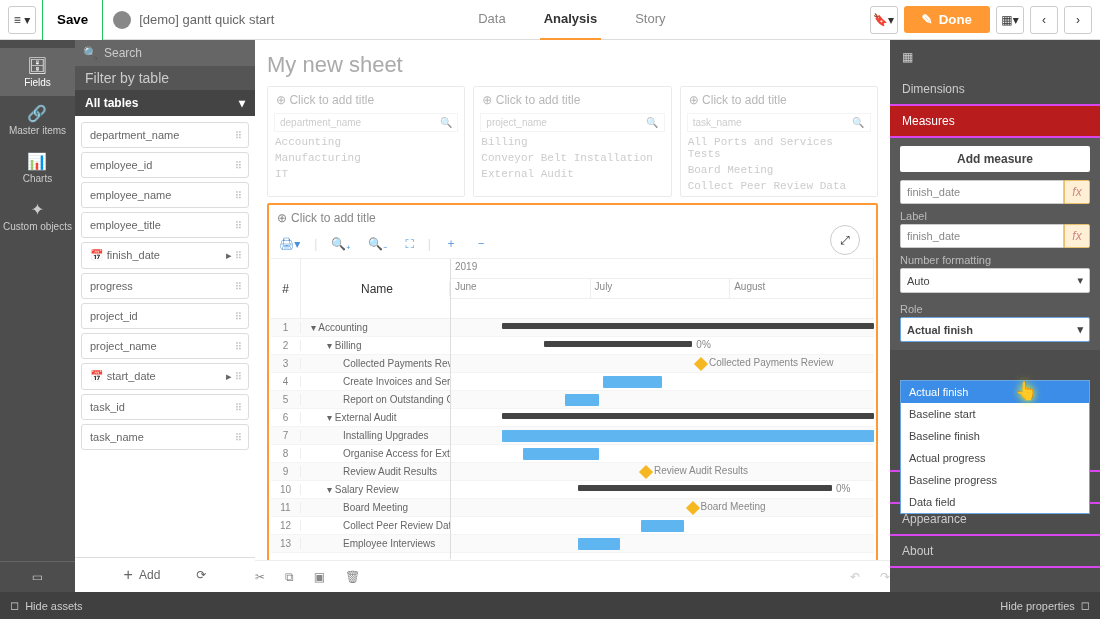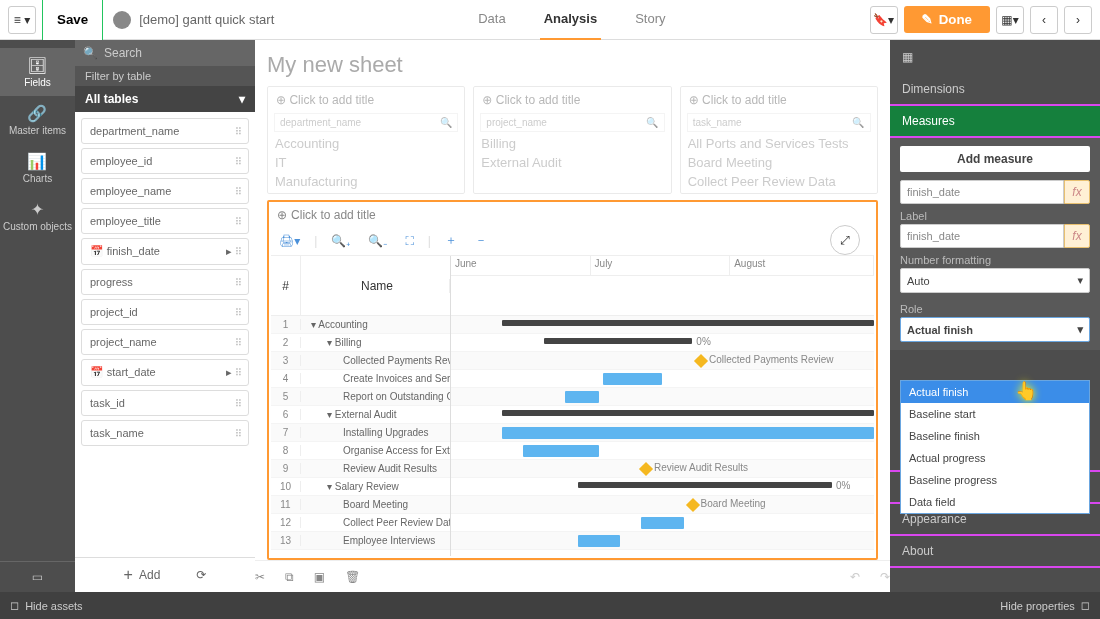--- a/index.html
+++ b/index.html
@@ -25,35 +25,35 @@
 .left-rail { width:75px; background:#4d4d4d; color:#ccc; display:flex; flex-direction:column; align-items:center; padding-top:8px; }
 .rail-item { width:100%; padding:8px 0; text-align:center; font-size:10px; cursor:pointer; }
 .rail-item.active { background:#666; color:#fff; }
 .rail-icon { font-size:16px; margin-bottom:2px; }
 .rail-spacer { flex:1; }
 .rail-bottom { width:100%; padding:8px 0; text-align:center; border-top:1px solid #666; cursor:pointer; }
 
 
 .fields-panel { width:180px; background:#595959; display:flex; flex-direction:column; }
 .search-bar { background:#666; padding:6px 8px; display:flex; align-items:center; color:#ccc; }
-.filter-label { background:#555; color:#ccc; padding:4px 10px; font-size:11px; }
+.filter-label { background:#555; color:#ccc; padding:4px 10px; font-size:14px; }
 .table-select { background:#444; color:#fff; padding:6px 10px; display:flex; justify-content:space-between; align-items:center; font-weight:bold; cursor:pointer; }
 .field-list { flex:1; overflow-y:auto; background:#fff; padding:2px 6px; }
 .field-item { background:#fff; border:1px solid #ddd; border-radius:3px; padding:6px 8px; margin:4px 0; color:#666; font-size:11px; display:flex; align-items:center; justify-content:space-between; cursor:pointer; }
 .field-drag { color:#bbb; font-size:10px; letter-spacing:-2px; }
 .field-add { background:#fff; border-top:1px solid #ddd; padding:8px; display:flex; align-items:center; justify-content:center; gap:6px; color:#666; cursor:pointer; }
 
 
 .canvas { flex:1; background:#fff; padding:12px; overflow:hidden; position:relative; }
 .sheet-title { font-size:22px; color:#aaa; margin-bottom:8px; }
 .card-row { display:flex; gap:8px; margin-bottom:6px; }
 .card { flex:1; border:1px solid #ddd; border-radius:2px; padding:2px; opacity:0.6; }
 .card-title { padding:4px 6px; color:#888; font-size:12px; display:flex; align-items:center; gap:4px; }
 .card-field { border:1px solid #eee; margin:2px 4px; padding:3px 5px; font-size:10px; color:#aaa; display:flex; justify-content:space-between; }
-.card-val { padding:2px 5px; font-size:13px; color:#aaa; }
+.card-val { padding:2px 5px; font-size:11px; color:#aaa;font-family:Liberation Mono, monospace; }
 .expand-btn { position:absolute; right:30px; top:185px; width:30px; height:30px; border:1px solid #ccc; border-radius:50%; background:#fff; display:flex; align-items:center; justify-content:center; cursor:pointer; }
 
 
 .gantt-wrap { border:2px solid #f93; border-radius:2px; padding:2px; }
 .gantt-title { padding:4px 6px; color:#888; font-size:12px; display:flex; align-items:center; gap:4px; }
 .gantt-toolbar { border-bottom:1px solid #eee; padding:4px; display:flex; align-items:center; gap:10px; }
 .gt-btn { color:#4a90d9; cursor:pointer; padding:2px 4px; }
 .gantt-body { display:flex; height:300px; overflow:hidden; }
 .gantt-left { width:180px; border-right:1px solid #ddd; }
 .gantt-right { flex:1; position:relative; overflow:hidden; }
@@ -75,21 +75,21 @@
 .bar { position:absolute; height:12px; top:3px; border-radius:1px; }
 .bar.parent { background:#444; height:6px; top:4px; }
 .bar.task { background:#5eb5f0; }
 .milestone { position:absolute; width:10px; height:10px; background:#f5b820; transform:rotate(45deg); top:4px; }
 .bar-lbl { position:absolute; font-size:10px; color:#888; top:2px; white-space:nowrap; }
 
 
 .right-panel { width:210px; background:#4d4d4d; color:#ccc; display:flex; flex-direction:column; font-size:12px; position:relative; }
 .rp-icon { padding:10px 12px; }
 .rp-section { padding:8px 12px; border-bottom:2px solid #d946ef; cursor:pointer; }
-.rp-section.active { background:#15803d; color:#fff; }
+.rp-section.active { background:#b91c1c; color:#fff; }
 .rp-body { background:#595959; padding:8px 10px; flex:0 0 auto; }
 .add-measure { background:#fff; color:#444; text-align:center; padding:6px; border-radius:2px; margin-bottom:8px; cursor:pointer; font-weight:bold; }
 .rp-input-row { display:flex; margin-bottom:6px; }
 .rp-input { flex:1; background:#fff; color:#888; padding:5px 6px; border:1px solid #ccc; border-radius:2px 0 0 2px; font-size:11px; }
 .rp-fx { width:26px; background:#fff0d5; border:1px solid #e8c070; display:flex; align-items:center; justify-content:center; font-style:italic; color:#c88; cursor:pointer; border-radius:0 2px 2px 0; }
 .rp-label { font-size:11px; color:#bbb; margin:4px 0 2px; }
 .rp-select { background:#fff; color:#444; padding:5px 6px; border:1px solid #ccc; border-radius:2px; display:flex; justify-content:space-between; align-items:center; cursor:pointer; font-size:11px; }
 .rp-select.open { border:1px solid #6aa6e0; font-weight:bold; }
 .dropdown { position:absolute; background:#fff; color:#444; border:1px solid #6aa6e0; width:190px; z-index:100; }
 .dropdown-item { padding:5px 8px; font-size:11px; cursor:pointer; }
@@ -213,30 +213,31 @@
     <div class="sheet-title">My new sheet</div>
 
     <div class="card-row" id="card-row">
         <div class="card">
           <div class="card-title">⊕ Click to add title</div>
           <div class="card-field">
             <span>department_name</span>
             <span>🔍</span>
           </div>
           <div class="card-val">Accounting</div>
+          <div class="card-val">Manufacturing</div>
           <div class="card-val">IT</div>
-          <div class="card-val">Manufacturing</div>
         </div>
         <div class="card">
           <div class="card-title">⊕ Click to add title</div>
           <div class="card-field">
             <span>project_name</span>
             <span>🔍</span>
           </div>
           <div class="card-val">Billing</div>
+          <div class="card-val">Conveyor Belt Installation</div>
           <div class="card-val">External Audit</div>
         </div>
         <div class="card">
           <div class="card-title">⊕ Click to add title</div>
           <div class="card-field">
             <span>task_name</span>
             <span>🔍</span>
           </div>
           <div class="card-val">All Ports and Services Tests</div>
           <div class="card-val">Board Meeting</div>
@@ -314,20 +315,23 @@
               </div>
               <div class="g-row">
                 <div class="g-num">13</div>
                 <div class="g-name lv2">Employee Interviews</div>
               </div>
             </div>
         </div>
         <div class="gantt-right">
           <div class="g-timeline-head">
             <div class="gth-row">
+                <div class="gth-cell">2019</div>
+              </div>
+            <div class="gth-row">
               <div class="gth-cell" style="flex:0 0 33%">June</div>
               <div class="gth-cell" style="flex:0 0 33%">July</div>
               <div class="gth-cell">August</div>
             </div>
           </div>
           <div class="g-bars" id="gantt-bars">
               <div class="g-bar-row">
                 <div class="bar parent" style="left:12%;width:88%"></div>
               </div>
               <div class="g-bar-row">

